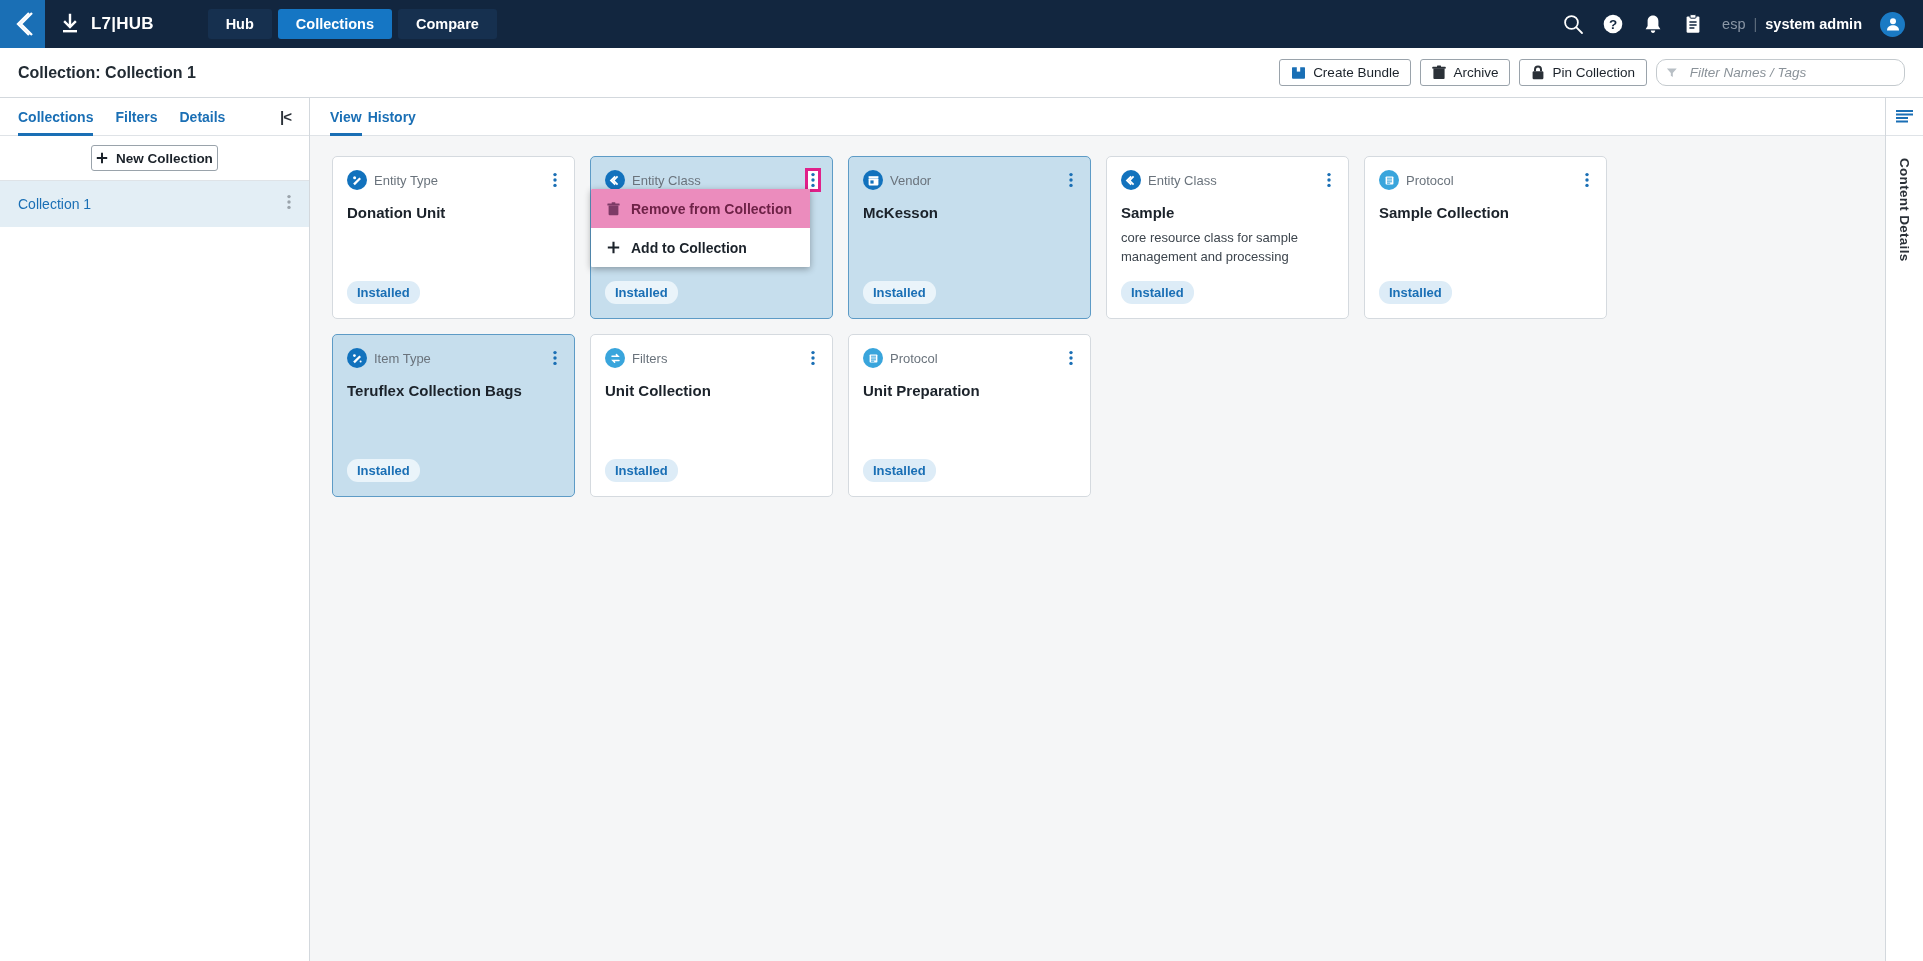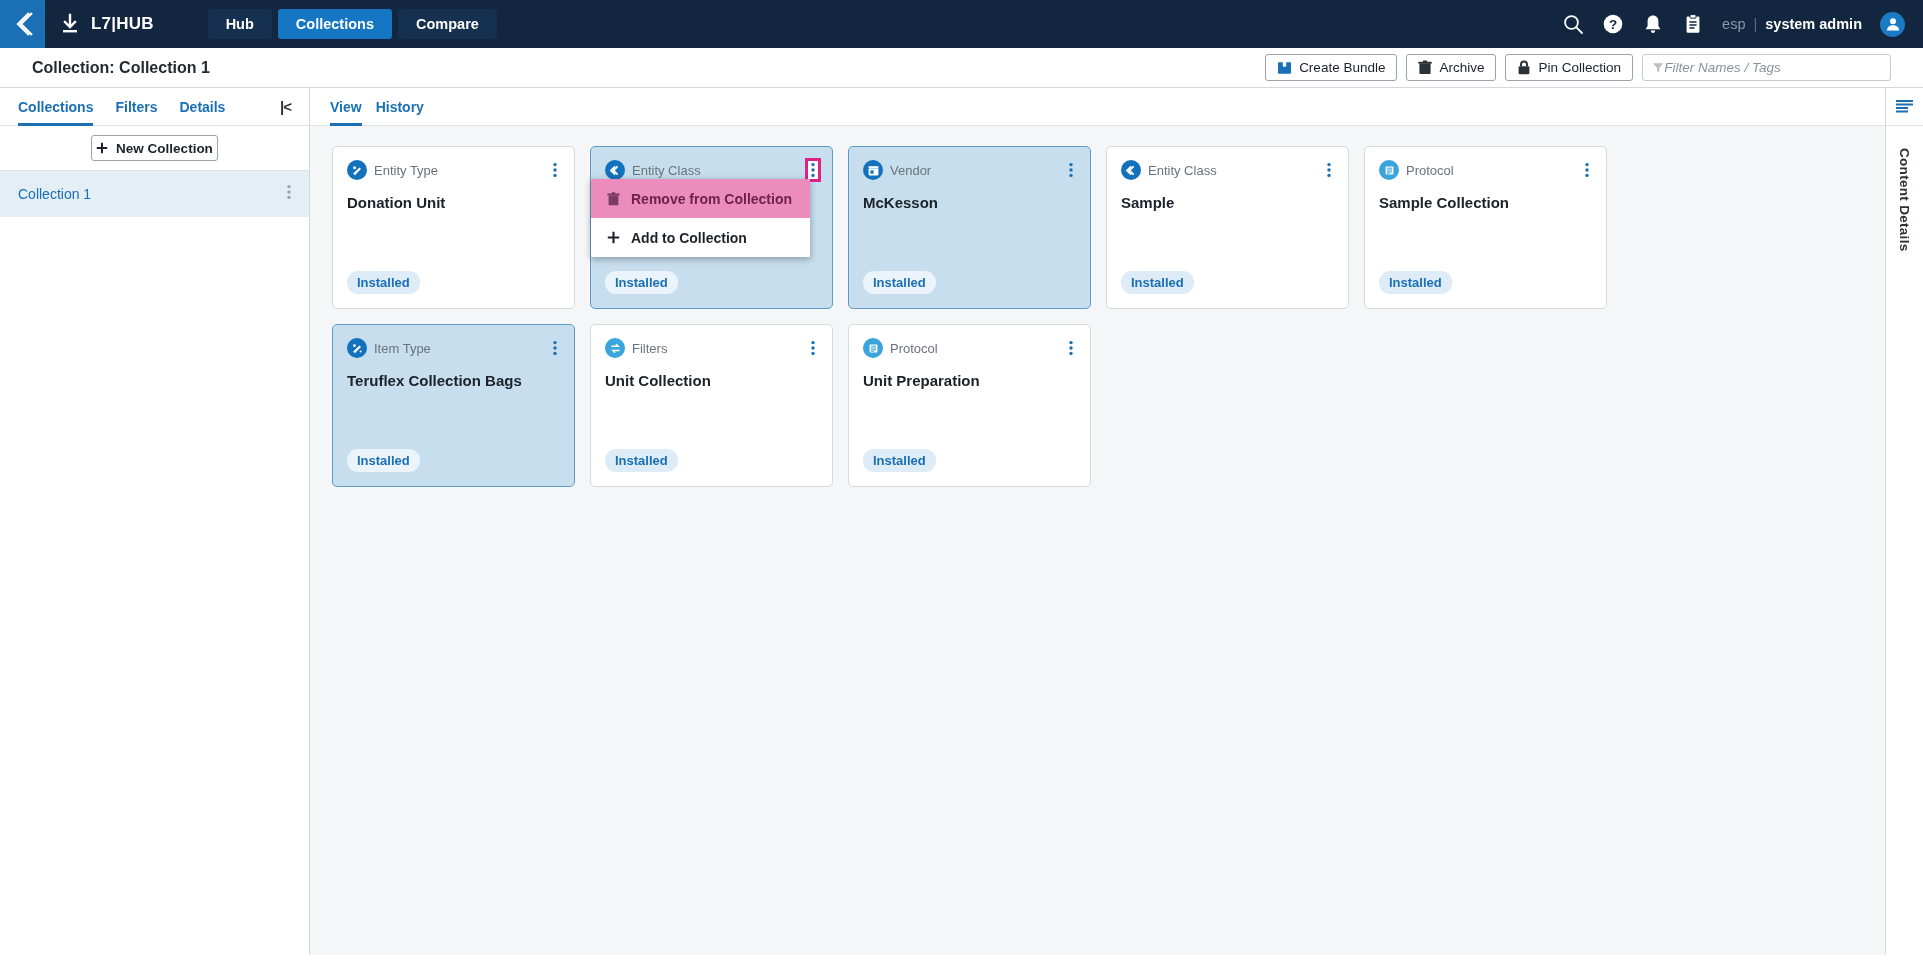--- a/index.html
+++ b/index.html
@@ -52,37 +52,37 @@
   .nav-sep { color: #5d6b7c; font-size: 14.5px; margin: 0 -10px; }
   .nav-user-name { color: #ffffff; font-size: 14.5px; font-weight: bold; white-space: nowrap; }
   .avatar-circle {
     width: 25px; height: 25px; border-radius: 50%;
     background: #1a7ac4; display: flex; align-items: center; justify-content: center;
     cursor: pointer;
   }
 
   
   #sub-header {
-    height: 40px; background: #ffffff;
+    height: 50px; background: #ffffff;
     border-bottom: 1px solid #d3d8dd;
-    display: flex; align-items: center; padding: 0 32px;
+    display: flex; align-items: center; padding: 0 18px;
     position: relative;
   }
   #page-title { font-size: 16px; font-weight: bold; color: #222b33; }
   #sub-actions { margin-left: auto; display: flex; align-items: center; gap: 9px; }
   .act-btn {
     height: 27px; border: 1px solid #9aa3ab; border-radius: 3px;
     background: #ffffff; display: flex; align-items: center; gap: 7px;
     padding: 0 11px; font-size: 13.5px; color: #1b222a; cursor: pointer;
     font-weight: 500; white-space: nowrap;
   }
   .act-btn svg { display:block; }
   #filter-box {
-    height: 27px; width: 249px; border: 1px solid #c4cace; border-radius: 3px;
-    background: #ffffff; display: flex; align-items: center; gap: 0; padding: 0 9px;
+    height: 27px; width: 249px; border: 1px solid #c4cace; border-radius: 10px;
+    background: #ffffff; display: flex; align-items: center; gap: 12px; padding: 0 9px;
   }
   #filter-input {
     border: none; outline: none; font-size: 13.5px; color: #7b848c;
     font-style: italic; width: 100%; background: transparent;
     font-family: "Liberation Sans", sans-serif;
   }
   #filter-input::placeholder { color: #8a9299; font-style: italic; }
 
   
   #body-wrap { display: flex; height: calc(961px - 48px - 46px); }
@@ -125,21 +125,21 @@
   .collection-name { font-size: 14px; color: #1a6fb5; }
   .row-kebab { margin-left: auto; cursor: pointer; }
 
   
   #main {
     flex: 1; display: flex; flex-direction: column;
     background: #f5f6f7; min-width: 0;
   }
   #main-tabs {
     height: 38px; background: #ffffff; display: flex; align-items: center;
-    gap: 14px; padding: 0 20px; border-bottom: 1px solid #dfe3e7;
+    gap: 6px; padding: 0 20px; border-bottom: 1px solid #dfe3e7;
   }
   .main-tab {
     font-size: 14px; font-weight: bold; color: #1a6fb5;
     height: 38px; line-height: 38px; cursor: pointer; position: relative;
   }
   .main-tab.active::after {
     content: ""; position: absolute; left: 0; right: 0; bottom: 0;
     height: 3px; background: #1a6fb5;
   }
   #card-area {
@@ -436,20 +436,21 @@
           <span class="card-type">Entity Class</span>
           <span class="card-kebab">
             <svg width="4" height="16" viewBox="0 0 4 16">
               <circle cx="2" cy="2.6" r="1.7" fill="#1a6fb5"></circle>
                 <circle cx="2" cy="8" r="1.7" fill="#1a6fb5"></circle>
                 <circle cx="2" cy="13.4" r="1.7" fill="#1a6fb5"></circle>
             </svg>
           </span>
         </div>
         <div class="card-title">Sample</div>
+        <div class="card-desc">core resource class for sample management and processing</div>
         <div class="card-badge">Installed</div>
       </div>
 
       <div class="card">
         <div class="card-top">
           <span class="type-icon" style="background:#39a5dc">
             <svg width="13" height="13" viewBox="0 0 13 13">
               <rect x="2.6" y="2.4" width="7.8" height="8.2" rx="0.8" fill="#ffffff"></rect>
               <path d="M4 4.2 H9 M4 6 H9 M4 7.8 H9 M4 9.2 H7.2" stroke="#39a5dc" stroke-width="1"></path>
             </svg>

